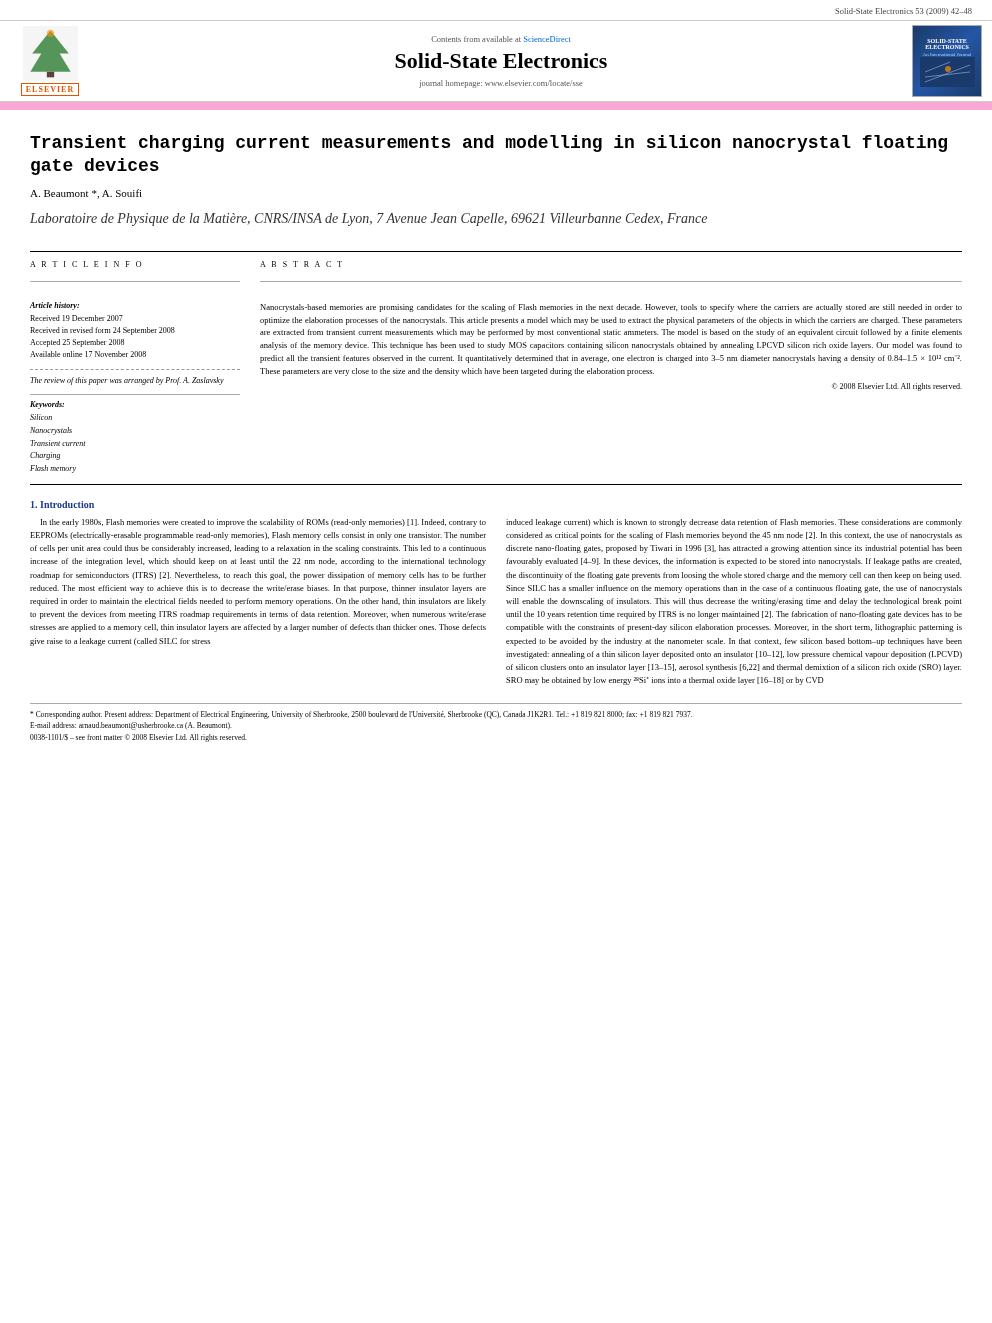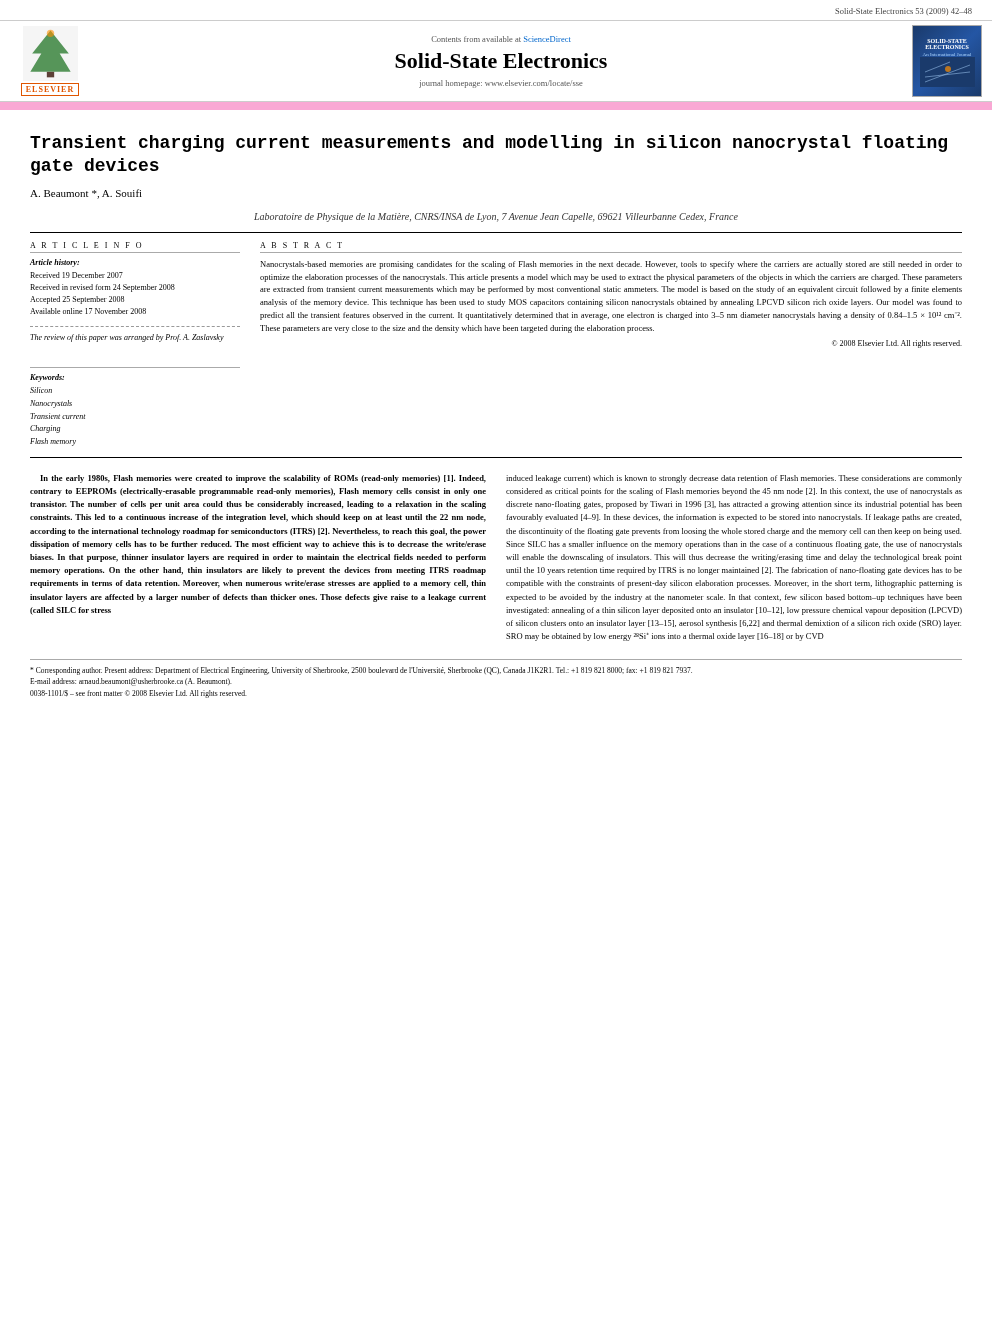--- a/index.html
+++ b/index.html
@@ -107,25 +107,24 @@
       color: #000;
       margin: 12px 0 8px 0;
       line-height: 1.3;
       font-family: Liberation Mono, monospace;
     }
     .authors {
       font-size: 11px;
       margin-bottom: 12px;
     }
     .affiliation {
-      font-size: 10px;
+      font-size: 14px;
       font-style: italic;
       color: #333;
-      margin-bottom: 10px;
-      text-align: center;
+      margin-bottom: 24px;
     }
     .divider-line {
       border: none;
       border-top: 1px solid #000;
       margin: 8px 0;
     }
     .two-column {
       display: flex;
       gap: 20px;
       margin-top: 8px;
@@ -135,26 +134,26 @@
       flex-shrink: 0;
     }
     .right-col {
       flex: 1;
     }
     .section-header {
       font-size: 8px;
       letter-spacing: 2px;
       font-weight: normal;
       font-variant: small-caps;
-      margin-bottom: 2px;
+      margin-bottom: 12px;
       color: #000;
     }
     .info-block {
       border-top: 1px solid #aaa;
-      padding-top: 5px;
+      padding-top: 19px;
       margin-bottom: 8px;
     }
     .info-label {
       font-size: 8px;
       font-style: italic;
       font-weight: bold;
       margin-bottom: 3px;
     }
     .info-line {
       font-size: 8px;
@@ -218,21 +217,21 @@
       border-top: 1px solid #aaa;
       margin-top: 10px;
       padding-top: 5px;
     }
     .footnote-line {
       font-size: 7.5px;
       line-height: 1.5;
       color: #000;
     }
 
-    .indent { text-indent: 10px; font-weight: bold; }
+    .indent { text-indent: 10px; }
   </style>
 </head>
 <body>
 
 <div class="journal-header">
   <div class="journal-top-bar">
     <span>Solid-State Electronics 53 (2009) 42–48</span>
   </div>
   <div class="journal-banner">
 
@@ -292,21 +291,21 @@
       <div class="info-block">
         <div class="info-label">Article history:</div>
         <div class="info-line">Received 19 December 2007</div>
         <div class="info-line">Received in revised form 24 September 2008</div>
         <div class="info-line">Accepted 25 September 2008</div>
         <div class="info-line">Available online 17 November 2008</div>
       </div>
 
       <div class="reviewer-note">The review of this paper was arranged by Prof. A. Zaslavsky</div>
 
-      <div class="keywords-block" style="margin-top:24px;">
+      <div class="keywords-block" style="margin-top:8px;">
         <div class="info-label">Keywords:</div>
         <div class="keyword-item">Silicon</div>
         <div class="keyword-item">Nanocrystals</div>
         <div class="keyword-item">Transient current</div>
         <div class="keyword-item">Charging</div>
         <div class="keyword-item">Flash memory</div>
       </div>
     </div>
 
     <div class="right-col">
@@ -315,20 +314,21 @@
         <div class="abstract-text">Nanocrystals-based memories are promising candidates for the scaling of Flash memories in the next decade. However, tools to specify where the carriers are actually stored are still needed in order to optimize the elaboration processes of the nanocrystals. This article presents a model which may be used to extract the physical parameters of the objects in which the carriers are charged. These parameters are extracted from transient current measurements which may be performed by most conventional static ammeters. The model is based on the study of an equivalent circuit followed by a finite elements analysis of the memory device. This technique has been used to study MOS capacitors containing silicon nanocrystals obtained by annealing LPCVD silicon rich oxide layers. Our model was found to predict all the transient features observed in the current. It quantitatively determined that in average, one electron is charged into 3–5 nm diameter nanocrystals having a density of 0.84–1.5 × 10¹² cm⁻². These parameters are very close to the size and the density which have been targeted during the elaboration process.</div>
         <div class="copyright">© 2008 Elsevier Ltd. All rights reserved.</div>
       </div>
     </div>
 
   </div>
 
   <hr class="divider-line">
 
   <div class="body-section">
+    <div class="section-title">1. Introduction</div>
 
     <div class="body-two-col">
 
       <div class="body-left">
         <p class="body-para indent">In the early 1980s, Flash memories were created to improve the scalability of ROMs (read-only memories) [1]. Indeed, contrary to EEPROMs (electrically-erasable programmable read-only memories), Flash memory cells consist in only one transistor. The number of cells per unit area could thus be considerably increased, leading to a relaxation in the scaling constraints. This led to a continuous increase of the integration level, which should keep on at least until the 22 nm node, according to the international technology roadmap for semiconductors (ITRS) [2]. Nevertheless, to reach this goal, the power dissipation of memory cells has to be further reduced. The most efficient way to achieve this is to decrease the write/erase biases. In that purpose, thinner insulator layers are required in order to maintain the electrical fields needed to perform memory operations. On the other hand, thin insulators are likely to prevent the devices from meeting ITRS roadmap requirements in terms of data retention. Moreover, when numerous write/erase stresses are applied to a memory cell, thin insulator layers are affected by a larger number of defects than thicker ones. Those defects give raise to a leakage current (called SILC for stress</p>
       </div>
 
       <div class="body-right">
         <p class="body-para">induced leakage current) which is known to strongly decrease data retention of Flash memories. These considerations are commonly considered as critical points for the scaling of Flash memories beyond the 45 nm node [2]. In this context, the use of nanocrystals as discrete nano-floating gates, proposed by Tiwari in 1996 [3], has attracted a growing attention since its industrial potential has been favourably evaluated [4–9]. In these devices, the information is expected to be stored into nanocrystals. If leakage paths are created, the discontinuity of the floating gate prevents from loosing the whole stored charge and the memory cell can then keep on being used. Since SILC has a smaller influence on the memory operations than in the case of a continuous floating gate, the use of nanocrystals will enable the downscaling of insulators. This will thus decrease the writing/erasing time and delay the technological break point until the 10 years retention time required by ITRS is no longer maintained [2]. The fabrication of nano-floating gate devices has to be compatible with the constraints of present-day silicon elaboration processes. Moreover, in the short term, lithographic patterning is expected to be avoided by the industry at the nanometer scale. In that context, few silicon based bottom–up techniques have been investigated: annealing of a thin silicon layer deposited onto an insulator [10–12], low pressure chemical vapour deposition (LPCVD) of silicon clusters onto an insulator layer [13–15], aerosol synthesis [6,22] and thermal demixtion of a silicon rich oxide (SRO) layer. SRO may be obtained by low energy ²⁸Si⁺ ions into a thermal oxide layer [16–18] or by CVD</p>
       </div>

